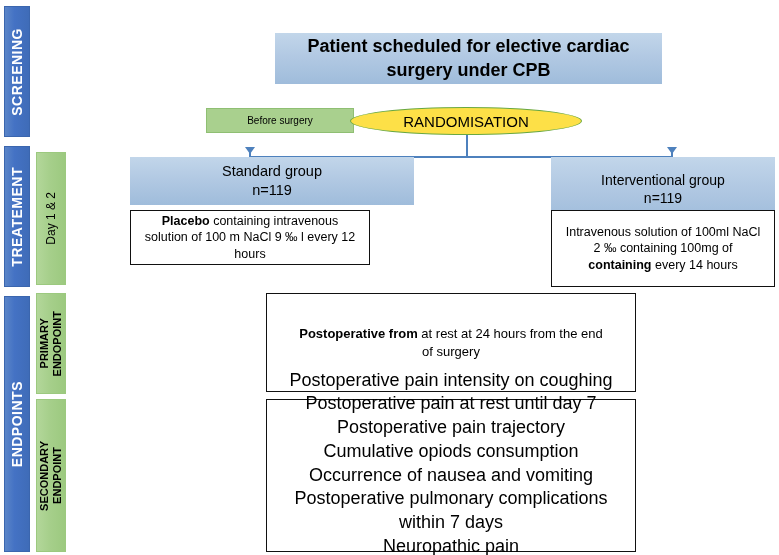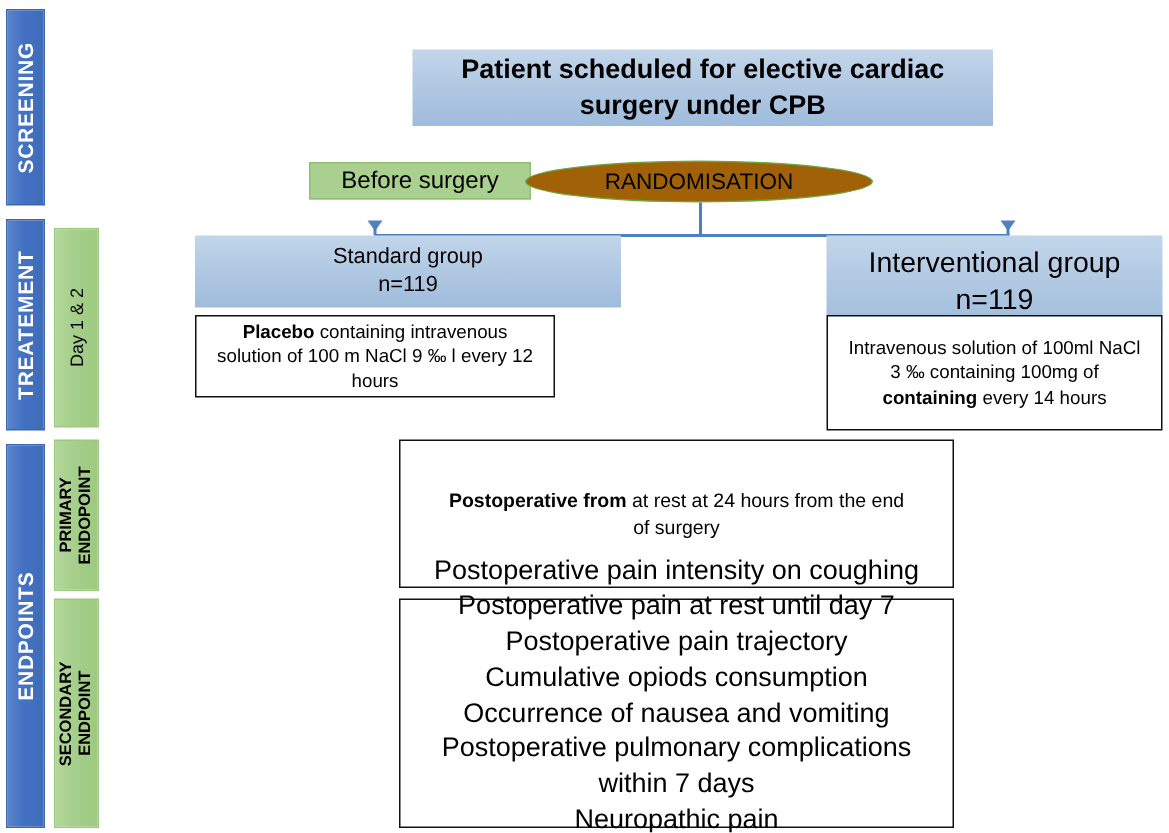--- a/index.html
+++ b/index.html
@@ -94,21 +94,21 @@
     justify-content: center;
     text-align: center;
     color: #000000;
   }
 
   
   .ellipse {
     position: absolute;
     border: 1.6px solid #6aa842;
     border-radius: 50%;
-    background: #a16207;
+    background: #fde047;
     box-sizing: border-box;
     display: flex;
     align-items: center;
     justify-content: center;
     color: #000000;
     text-align: center;
   }
 
   
   .conn-v, .conn-h {
@@ -155,21 +155,21 @@
 
   <div class="sub-bar" style="left:36px; top:399px; width:30px; height:153px; font-size:11px;">
     <span class="vtxt b">SECONDARY
 ENDPOINT</span>
   </div>
 
   <div class="blue-box b" style="left:275px; top:33px; width:387px; height:51px; font-size:18px;">
     <span>Patient scheduled for elective cardiac surgery under CPB</span>
   </div>
 
-  <div class="green-box" style="left:206px; top:108px; width:148px; height:25px; font-size:16px;">
+  <div class="green-box" style="left:206px; top:108px; width:148px; height:25px; font-size:10px;">
     <span>Before surgery</span>
   </div>
 
   <div class="ellipse" style="left:350px; top:107px; width:232px; height:28px; font-size:15px;">
     <span>RANDOMISATION</span>
   </div>
 
   <div class="conn-v" style="left:466px; top:135px; width:1.6px; height:22px;"></div>
 
   <div class="conn-h" style="left:250px; top:156px; width:423px; height:1.6px;"></div>
@@ -182,27 +182,27 @@
 
   <div class="blue-box" style="left:130px; top:157px; width:284px; height:48px; font-size:14.5px; flex-direction:column;">
     <span>Standard group</span>
     <span>n=119</span>
   </div>
 
   <div class="white-box" style="left:130px; top:210px; width:240px; height:55px; font-size:12.5px;">
     <span><span class="b">Placebo</span><span> containing intravenous solution of 100 m NaCl 9 ‰ l every 12 hours</span></span>
   </div>
 
-  <div class="blue-box" style="left:551px; top:157px; width:224px; height:64px; font-size:19px; flex-direction:column;">
+  <div class="blue-box" style="left:551px; top:157px; width:224px; height:64px; font-size:14px; flex-direction:column;">
     <span>Interventional group</span>
     <span>n=119</span>
   </div>
 
   <div class="white-box" style="left:551px; top:210px; width:224px; height:77px; font-size:12.5px;">
-    <span><span>Intravenous solution of 100ml NaCl 3 ‰ containing 100mg of </span><span class="b">containing</span><span> every 14 hours</span></span>
+    <span><span>Intravenous solution of 100ml NaCl 2 ‰ containing 100mg of </span><span class="b">containing</span><span> every 14 hours</span></span>
   </div>
 
   <div class="white-box" style="left:266px; top:293px; width:370px; height:99px; font-size:13px; padding:4px 26px;">
     <span><span class="b">Postoperative from</span><span> at rest at 24 hours from the end of surgery</span></span>
   </div>
 
   <div class="white-box" style="left:266px; top:399px; width:370px; height:153px; font-size:18px; padding:8px 8px;">
     <span class="sec-list">Postoperative pain intensity on coughing
 Postoperative pain at rest until day 7
 Postoperative pain trajectory

